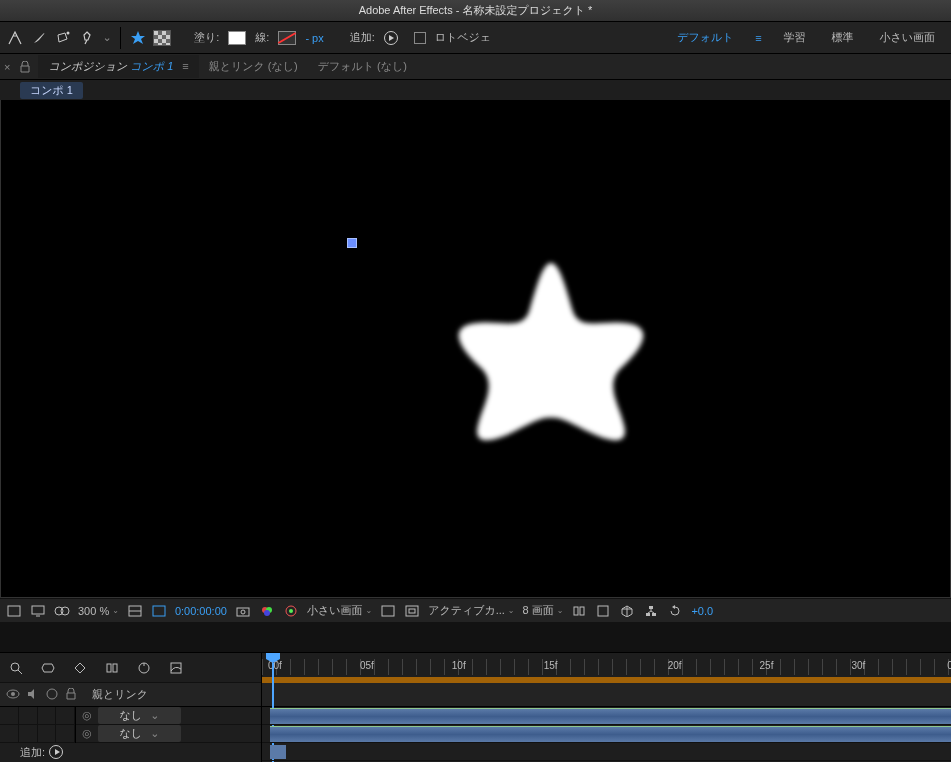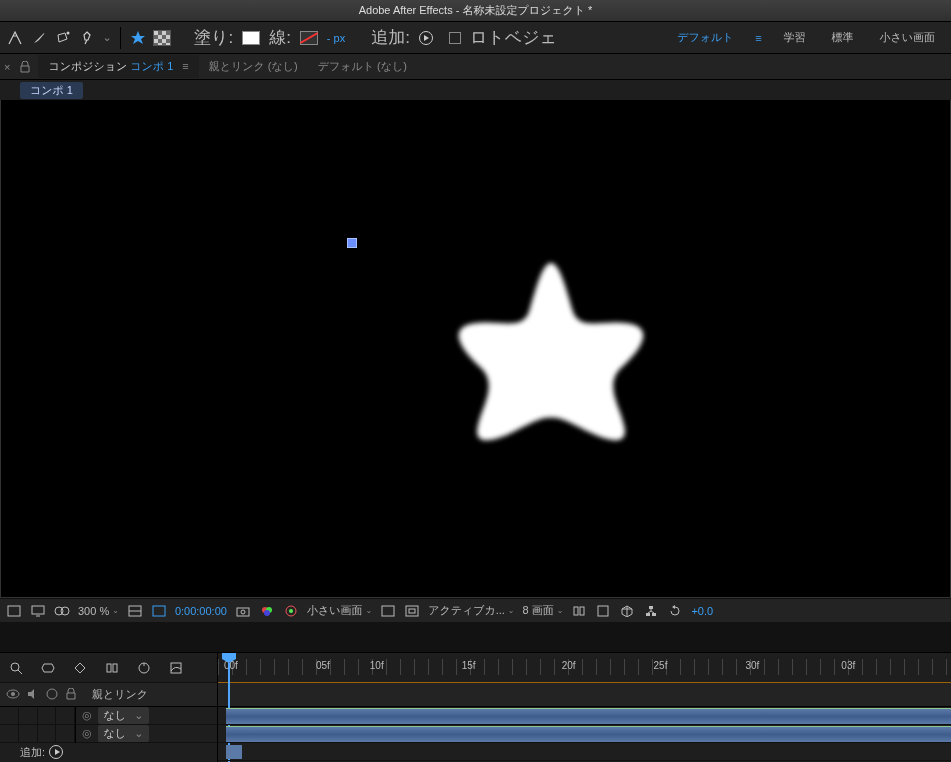--- a/index.html
+++ b/index.html
@@ -11,34 +11,34 @@
 
 .toolbar { height: 32px; background: #232323; display: flex; align-items: center; padding: 0 6px; border-bottom: 1px solid #000; gap: 6px; }
 .tool-group { display: flex; align-items: center; gap: 6px; }
 .tool-sep { width: 1px; height: 22px; background: #000; margin: 0 2px; }
 .icon-slot { width: 18px; height: 18px; display: flex; align-items: center; justify-content: center; color: #ccc; cursor: pointer; }
 .icon-slot.blue { color: #3a9ff5; }
 .swatch { width: 18px; height: 14px; background: #fff; border: 1px solid #888; cursor: pointer; }
 .checker { width: 18px; height: 16px; background-image: linear-gradient(45deg,#666 25%,transparent 25%,transparent 75%,#666 75%),linear-gradient(45deg,#666 25%,transparent 25%,transparent 75%,#666 75%); background-size: 8px 8px; background-position: 0 0,4px 4px; background-color: #ccc; border:1px solid #555; cursor: pointer; }
 .no-stroke { width: 18px; height:14px; border:1px solid #888; background:#333; position:relative; }
 .no-stroke::after { content:''; position:absolute; left:-2px; top:5px; width:20px; height:2px; background:#f33; transform:rotate(-30deg); }
-.tb-label { color: #bbb; font-size: 17px; margin: 0 3px; }
+.tb-label { color: #bbb; font-size: 11px; margin: 0 3px; }
 .tb-link { color: #3a9ff5; font-size: 11px; margin: 0 3px; cursor:pointer; }
 .cb { width: 12px; height: 12px; border: 1px solid #888; background: #222; cursor: pointer; }
 .spacer { flex: 1; }
 .ws-btn { color: #bbb; padding: 0 10px; cursor: pointer; font-family: Liberation Mono, monospace; }
 .ws-btn.active { color: #3a9ff5; }
 .ham-icon { color: #3a9ff5; }
 .play-circle { width:14px; height:14px; border:1px solid #ccc; border-radius:50%; display:flex; align-items:center; justify-content:center; }
 .play-circle::after { content:''; border-left:5px solid #ccc; border-top:3px solid transparent; border-bottom:3px solid transparent; margin-left:2px; }
 
 
 .panel-tabs { height: 26px; background: #232323; display: flex; align-items: center; padding-left: 4px; gap: 0; border-bottom: 1px solid #000; }
 .ptab { padding: 4px 10px; color: #888; cursor:pointer; }
-.ptab.active { color: #ccc; background: #1e1e1e; }
+.ptab.active { color: #ccc; background: #1e1e1e; font-style: italic; }
 .ptab .accent { color: #3a9ff5; }
 .ptab-x { color: #888; margin-right: 2px; cursor:pointer; }
 .ptab-lock { margin: 0 4px; color: #888; }
 
 
 .crumb-row { height: 20px; background: #1e1e1e; display:flex; align-items:center; padding-left: 20px; }
 .crumb { background: #2a3a52; color: #c8d8ff; padding: 1px 10px; font-size: 11px; border-radius: 2px; }
 
 
 .comp-view { height: 498px; background: #000; position: relative; border: 1px solid #333; border-top: none; }
@@ -50,42 +50,42 @@
 .cf-icon { width:16px; height:16px; display:flex; align-items:center; justify-content:center; color:#bbb; cursor:pointer; }
 .dd { display:flex; align-items:center; gap:3px; cursor:pointer; }
 .dd .chev { color:#888; font-size:8px; }
 .tc { color:#3a9ff5; }
 
 
 .gap { height: 30px; background: #121212; }
 
 
 .timeline { display:flex; height: 110px; background:#1e1e1e; border-top:1px solid #000; }
-.tl-left { width: 218px; border-right: 1px solid #000; }
+.tl-left { width: 262px; border-right: 1px solid #000; }
 .tl-right { flex: 1; position:relative; }
 
 .tl-toolbar { height: 30px; display:flex; align-items:center; padding:0 6px; gap:12px; border-bottom:1px solid #111; }
 .tl-toolbar .icon-slot { color:#bbb; width:20px; }
 
 .tl-header-row { height: 24px; display:flex; align-items:center; background:#232323; border-bottom:1px solid #000; }
 .hdr-icons { display:flex; gap:6px; padding:0 6px; }
 .hdr-icons .hicon { width:14px; height:14px; color:#888; }
 .hdr-label { color:#bbb; padding-left: 6px; }
 
 .tl-row { height: 18px; display:flex; align-items:center; border-bottom:1px solid #111; }
 .tl-row .cells { width: 76px; display:flex; border-right:1px solid #000; }
 .tl-row .cell { flex:1; height:18px; border-right:1px solid #111; }
 .tl-row .spiral { color:#888; margin:0 6px; }
-.tl-row .dd2 { background:#333; padding:1px 6px; border-radius:2px; color:#ccc; display:flex; align-items:center; gap:8px; cursor:pointer; }
+.tl-row .dd2 { background:#333; padding:1px 22px; border-radius:2px; color:#ccc; display:flex; align-items:center; gap:8px; cursor:pointer; }
 .tl-row .dd2::after { content:'⌄'; color:#888; }
 
 .tl-addrow { height:18px; display:flex; align-items:center; padding-left:20px; color:#bbb; }
 
 
-.ruler { height: 30px; position:relative; border-bottom:1px solid #a16207; background:#1e1e1e; }
+.ruler { height: 30px; position:relative; border-bottom:6px solid #a16207; background:#1e1e1e; }
 .ruler-bg { position:absolute; top:6px; left:0; right:0; height:16px; background: repeating-linear-gradient(to right, #444 0, #444 1px, transparent 1px, transparent 14px); }
 .ruler-labels { position:absolute; top:7px; left:0; right:0; display:flex; }
 .ruler-labels span { color:#bbb; font-size:10px; }
 .playhead { position:absolute; top:0; left: 4px; width:14px; height:30px; }
 .playhead-head { width:14px; height:10px; background:#4ea6ff; clip-path: polygon(0 0,100% 0,100% 60%,50% 100%,0 60%); }
 .playhead-line { position:absolute; left:6px; top:10px; width:2px; height:100px; background:#4ea6ff; }
 
 
 .track-hdr { height:24px; background:#232323; border-bottom:1px solid #000; }
 .track-row { height:18px; position:relative; border-bottom:1px solid #111; }
@@ -400,23 +400,23 @@
       <span>追加:</span>
       <span class="play-circle" style="margin-left:4px"></span>
     </div>
   </div>
   <div class="tl-right">
     <div class="ruler">
       <div class="ruler-bg"></div>
       <div class="ruler-labels">
         <span style="margin-left:6px">00f</span>
         <span style="margin-left:78px">05f</span>
-        <span style="margin-left:40px">10f</span>
+        <span style="margin-left:78px">10f</span>
         <span style="margin-left:78px">15f</span>
-        <span style="margin-left:86px">20f</span>
+        <span style="margin-left:110px">20f</span>
         <span style="margin-left:78px">25f</span>
         <span style="margin-left:78px">30f</span>
         <span style="margin-left:82px">03f</span>
       </div>
       <div class="playhead">
         <div class="playhead-head"></div>
         <div class="playhead-line"></div>
       </div>
     </div>
     <div class="track-hdr"></div>

